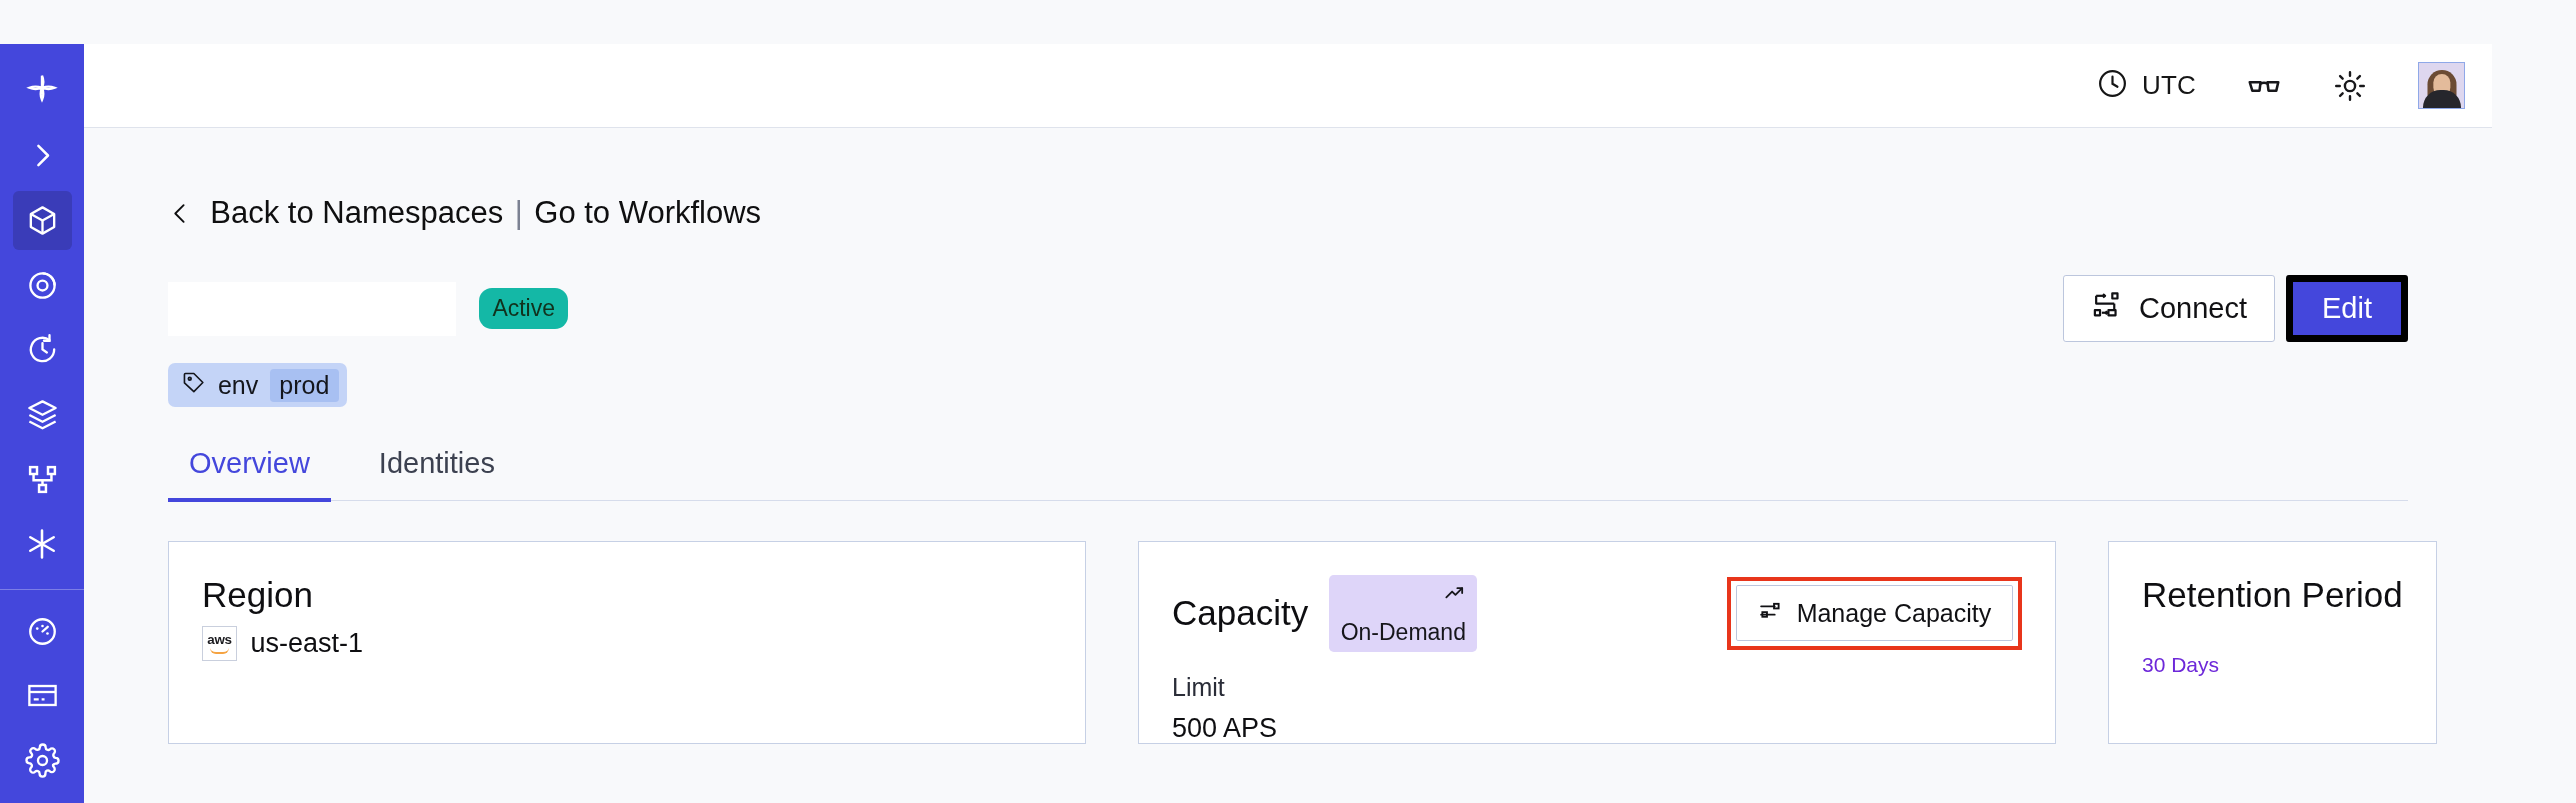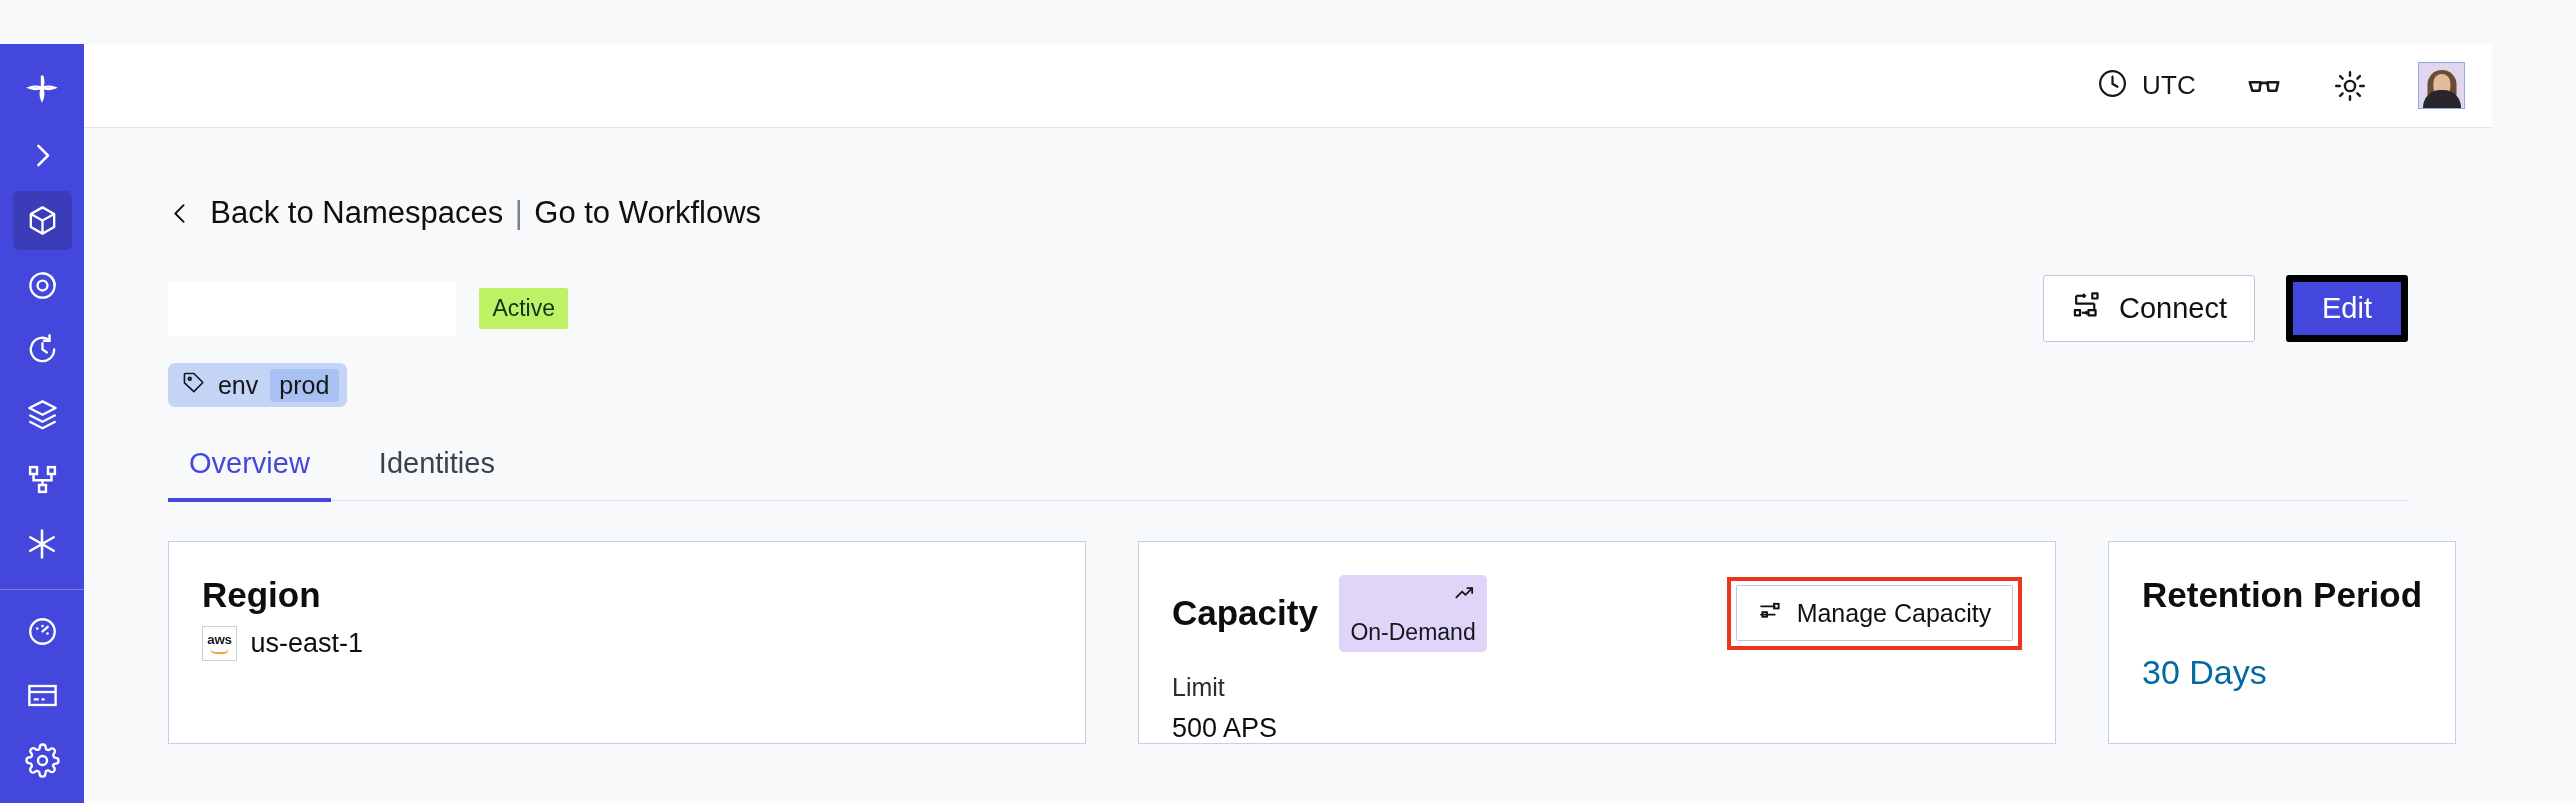--- a/index.html
+++ b/index.html
@@ -96,28 +96,28 @@
     display: flex; align-items: center;
     margin-top: 44px;
     min-height: 54px;
   }
   .ns-name {
     width: 288px; height: 54px;
     background: #ffffff;
     flex: 0 0 auto;
   }
   .badge-active {
-    background: #bef264; color: #11321d;
+    background: #14b8a6; color: #11321d;
     font-size: 23px;
     padding: 6.7px 13.4px;
-    border-radius: 2px;
+    border-radius: 13px;
     margin-left: 23px;
     white-space: nowrap;
   }
-  .title-actions { margin-left: auto; display: flex; align-items: flex-end; gap: 31px; }
+  .title-actions { margin-left: auto; display: flex; align-items: flex-end; gap: 11px; }
   .btn {
     display: inline-flex; align-items: center; justify-content: center;
     font-size: 29px;
     border-radius: 2.9px;
     white-space: nowrap;
   }
   .btn-outline {
     background: #fff;
     border: 1px solid #bcc6dd;
     color: #111114;
@@ -171,21 +171,21 @@
     border: 1px solid #c6d0e5;
     padding: 33px 33px 0 33px;
     height: 203px;
     position: relative;
   }
   .card.w-region { flex: 0 0 918px; }
   .card.w-capacity { flex: 0 0 918px; }
   .card.w-retention { flex: 0 0 309px; }
 
   .card-head { display: flex; align-items: center; }
-  .card-title { font-size: 35px; color: #0e0e11; font-weight: 700; white-space: nowrap; }
+  .card-title { font-size: 35px; color: #0e0e11; font-weight: 400; white-space: nowrap; }
   .badge-ondemand {
     display: inline-flex; align-items: flex-end; gap: 9.6px;
     background: #ded5f9; color: #16161b;
     font-size: 23px; padding: 5.8px 11.5px; border-radius: 4.8px;
     margin-left: 21px; white-space: nowrap; flex-direction: column;
   }
   .card-head-action { margin-left: auto; }
   .btn-card {
     background: #fff;
     border: 1px solid #bcc6dd;
@@ -199,21 +199,21 @@
     white-space: nowrap;
   }
   .hl-red {
     border: 4.8px solid #e8351b;
     padding: 4.8px;
     display: inline-block;
     line-height: 0;
   }
   .card-sub { font-size: 25px; color: #2a2d38; margin-top: 21px; }
   .card-val { font-size: 27px; color: #0e0e11; margin-top: 11.5px; display: flex; align-items: center; gap: 13.4px; }
-  .card-val-big { font-size: 34px; color: #0369a1; margin-top: 38px; }
+  .card-val-big { font-size: 21px; color: #6d28d9; margin-top: 38px; }
   .aws-logo {
     width: 35px; height: 35px;
     border: 1px solid #c9cfdd;
     background: #fff;
     display: inline-flex; flex-direction: column;
     align-items: center; justify-content: center;
     flex: 0 0 auto;
   }
   .aws-t { font-size: 13.4px; font-weight: bold; color: #1b1b1f; line-height: 1; letter-spacing: -0.3px; }
   .aws-s {

